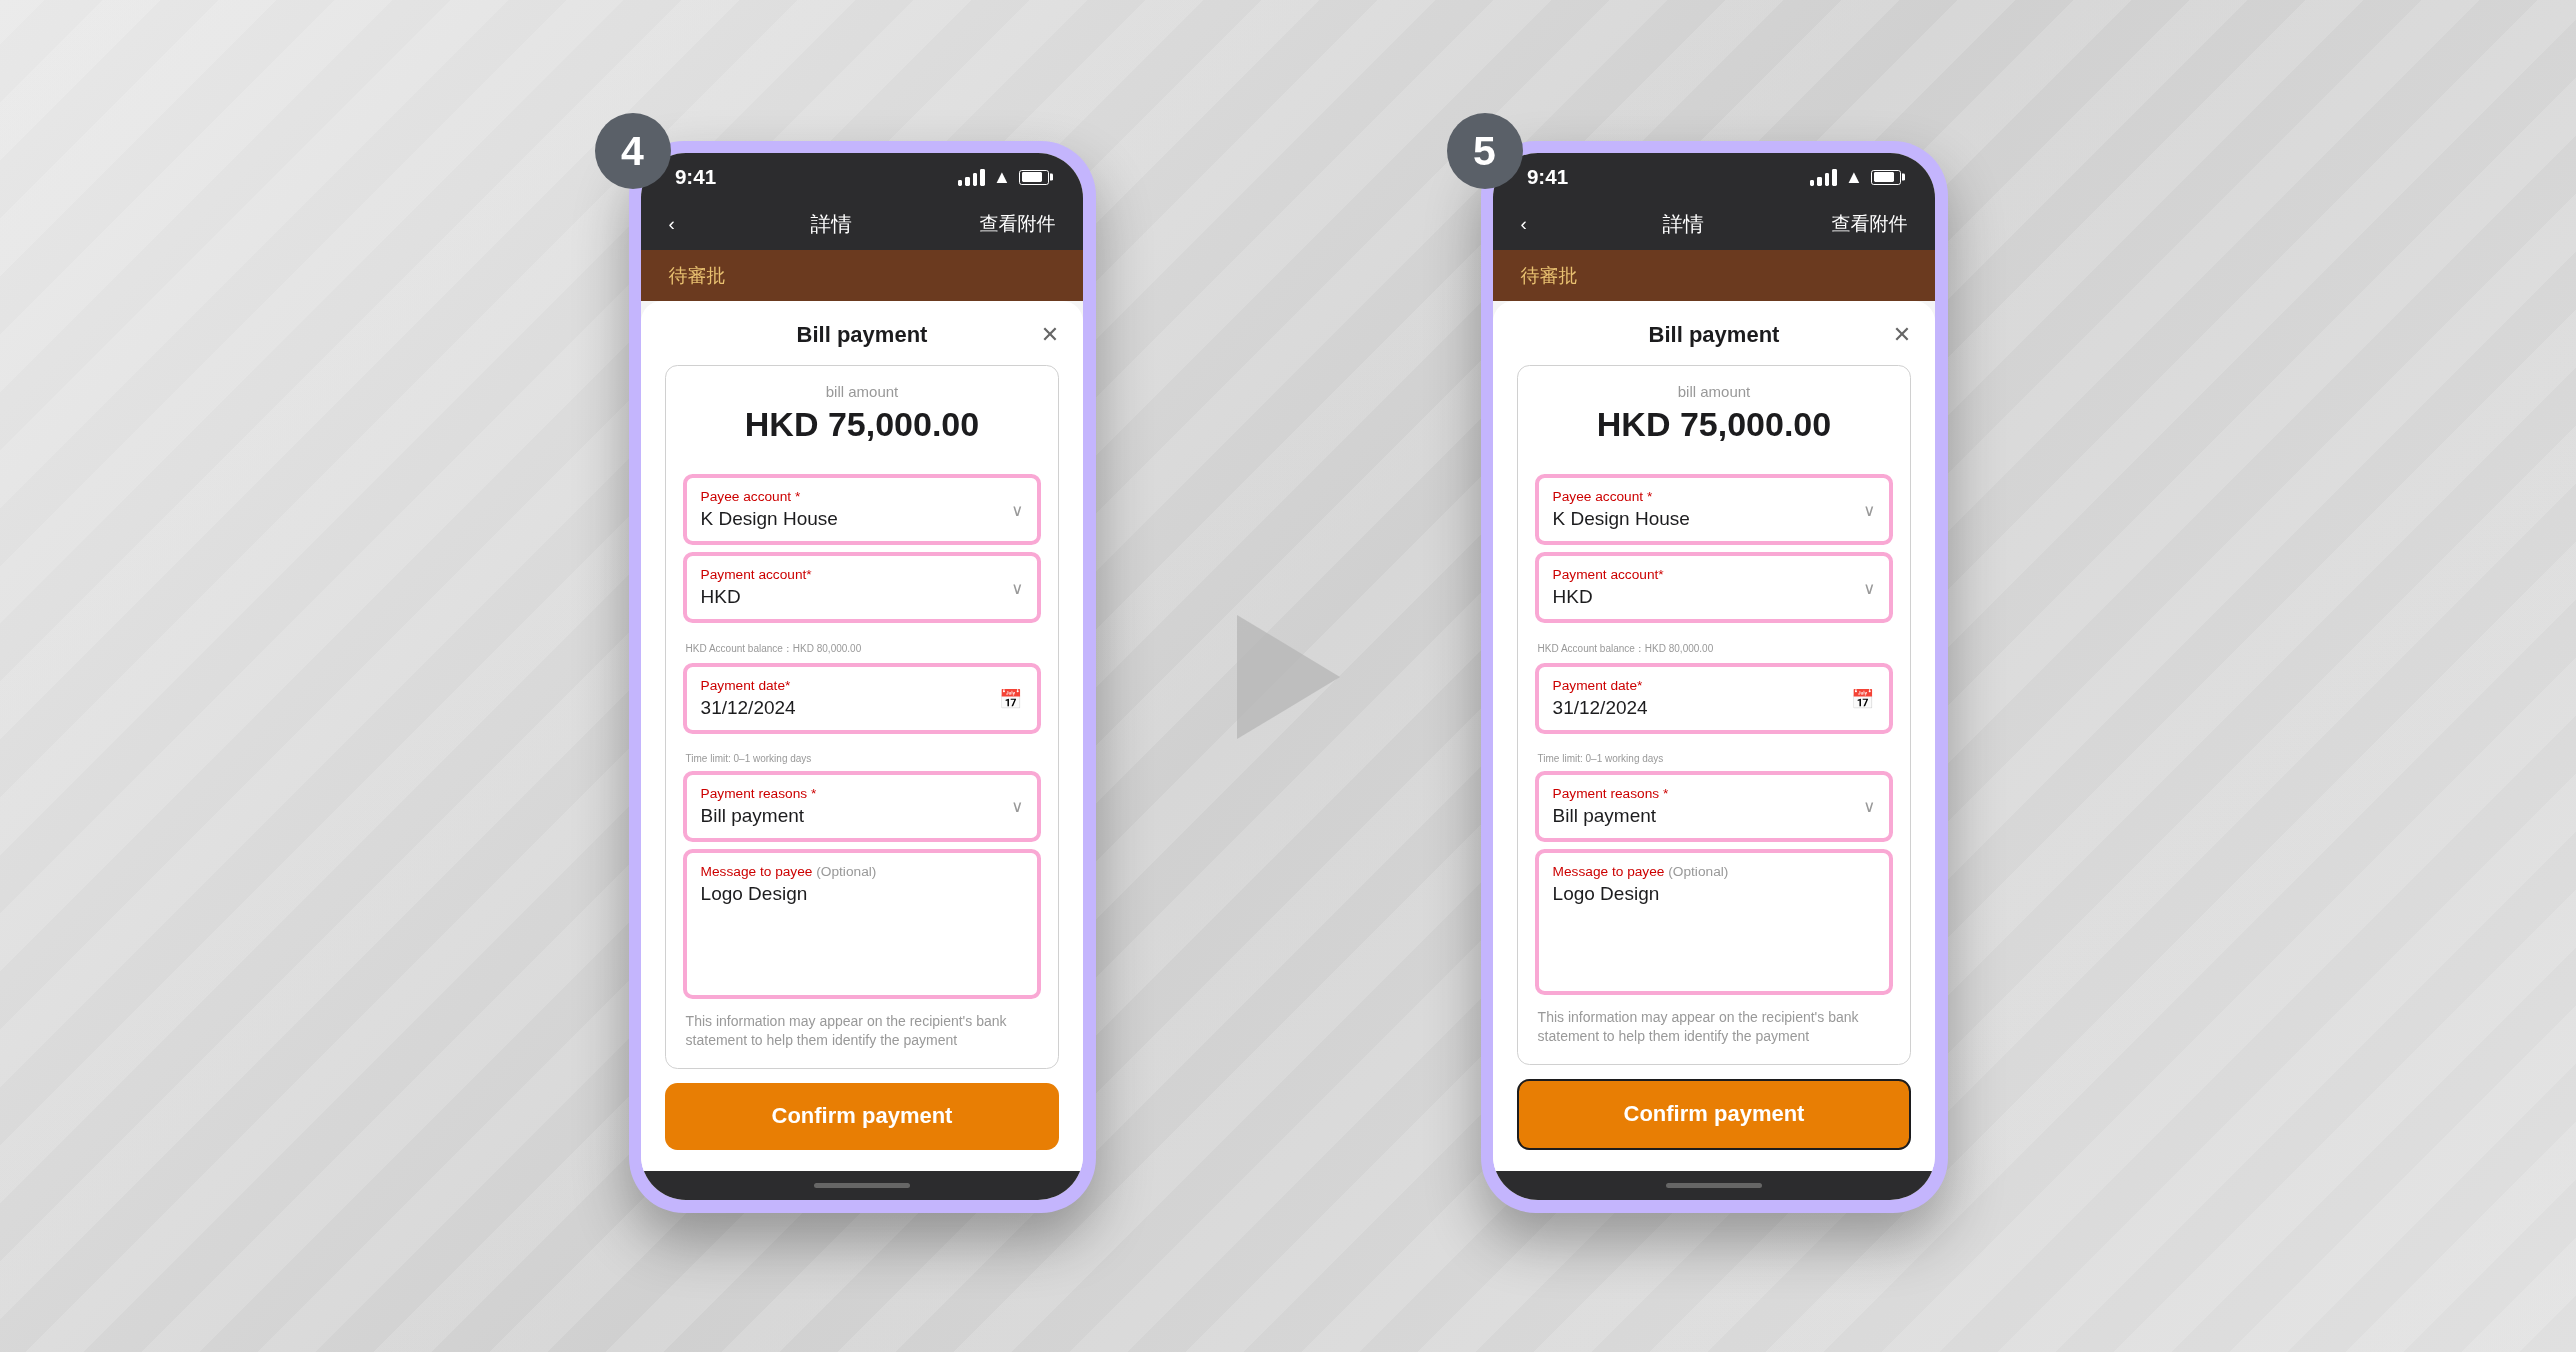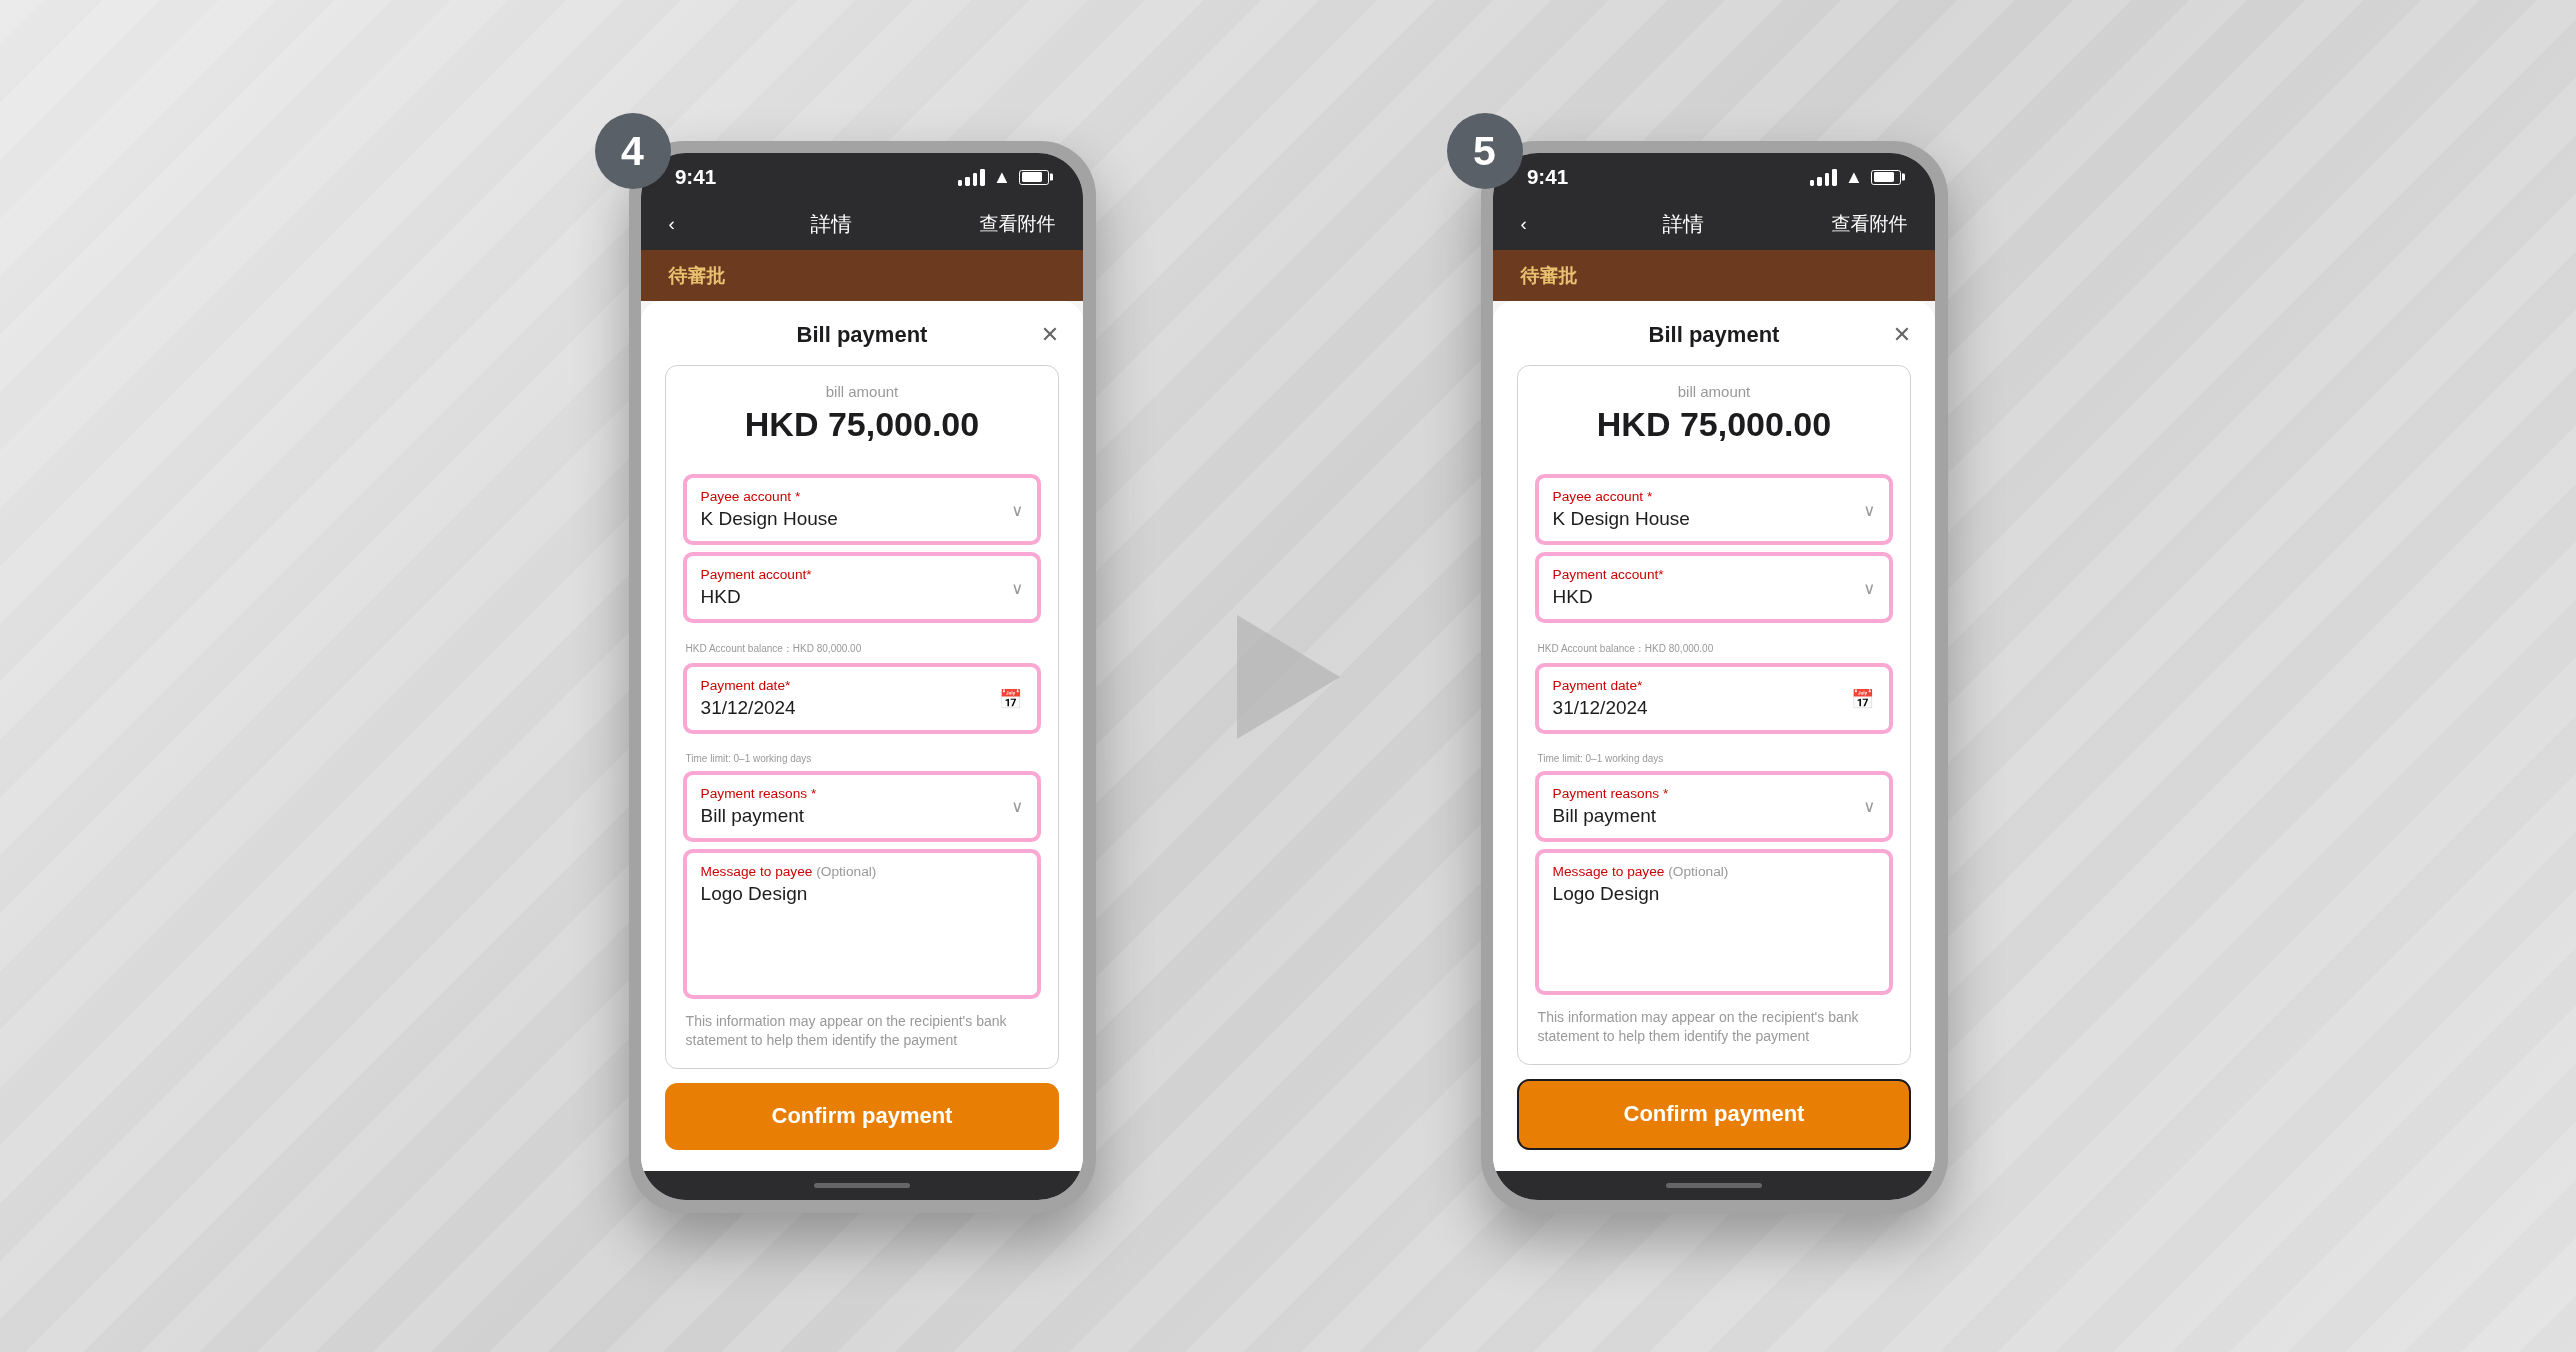--- a/index.html
+++ b/index.html
@@ -60,21 +60,21 @@
       color: white;
       font-size: 41px;
       font-weight: bold;
       z-index: 10;
     }
 
     
     .phone-frame {
       width: 467px;
       height: 1072px;
-      background: #a3a3a3;
+      background: #c4b5fd;
       border-radius: 55px;
       padding: 12.4px;
       box-shadow: 0 27.5px 55px rgba(0,0,0,0.3);
       position: relative;
       display: flex;
       flex-direction: column;
     }
 
     .phone-inner {
       flex: 1;
@@ -185,21 +185,21 @@
     
     .pending-banner {
       background: #6b3a1f;
       padding: 12.4px 27.5px;
       flex-shrink: 0;
     }
 
     .pending-text {
       color: #e8c070;
       font-size: 19px;
-      font-weight: 700;
+      font-weight: 400;
     }
 
     
     .modal-area {
       flex: 1;
       background: #f5f5f5;
       display: flex;
       flex-direction: column;
     }
 

